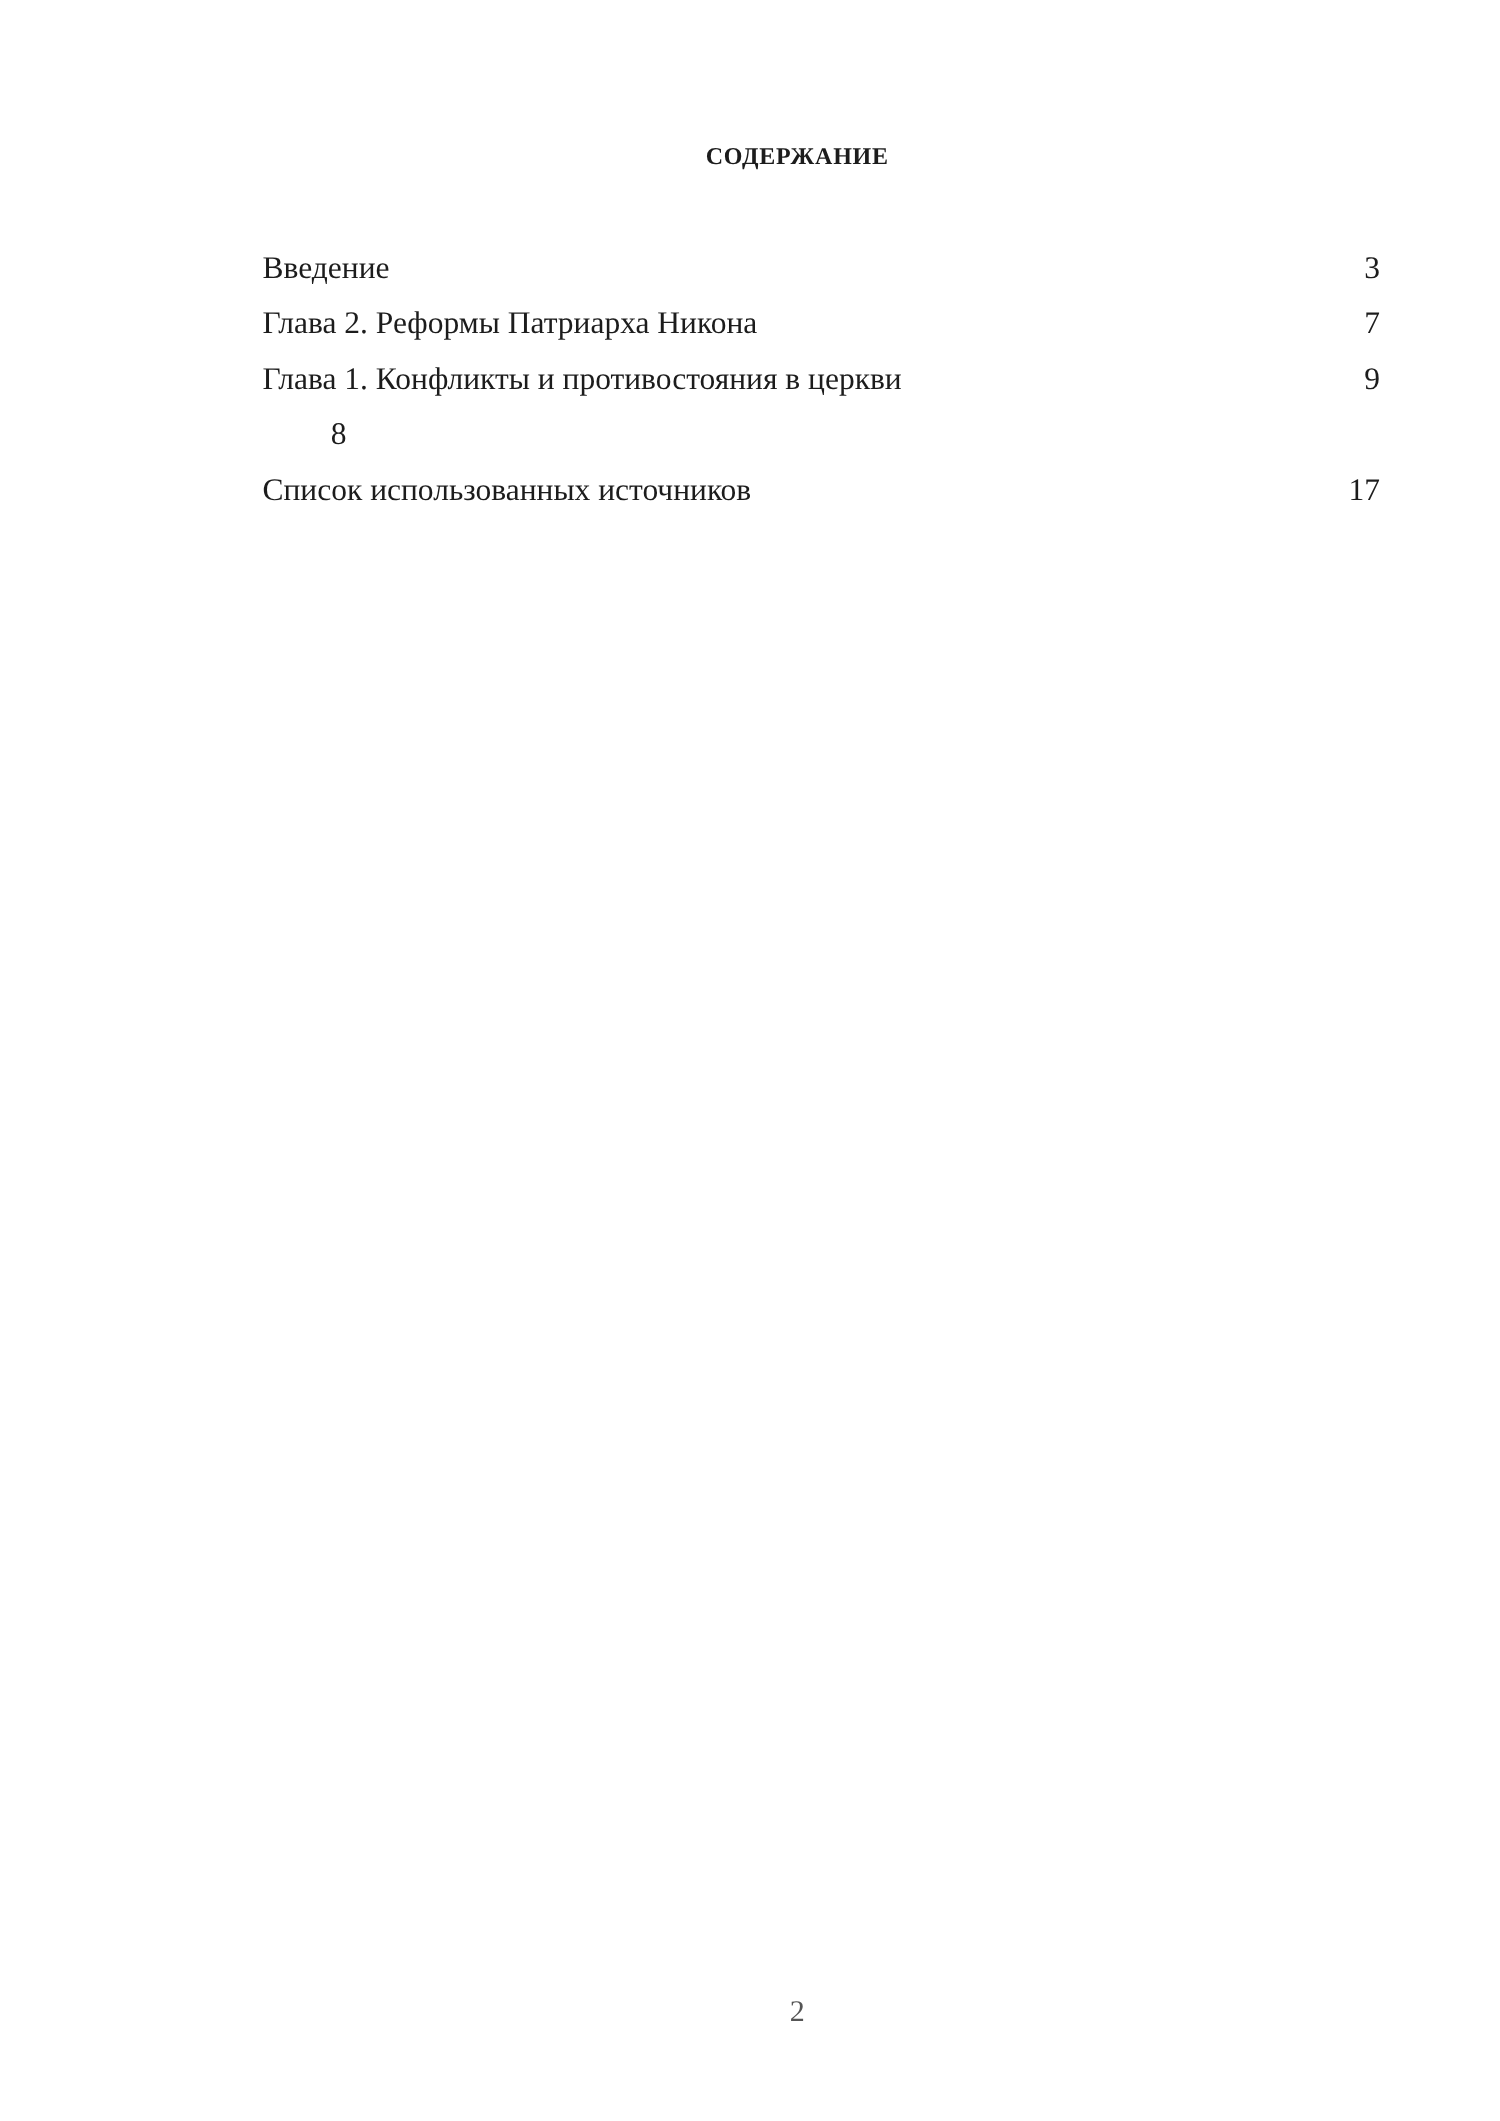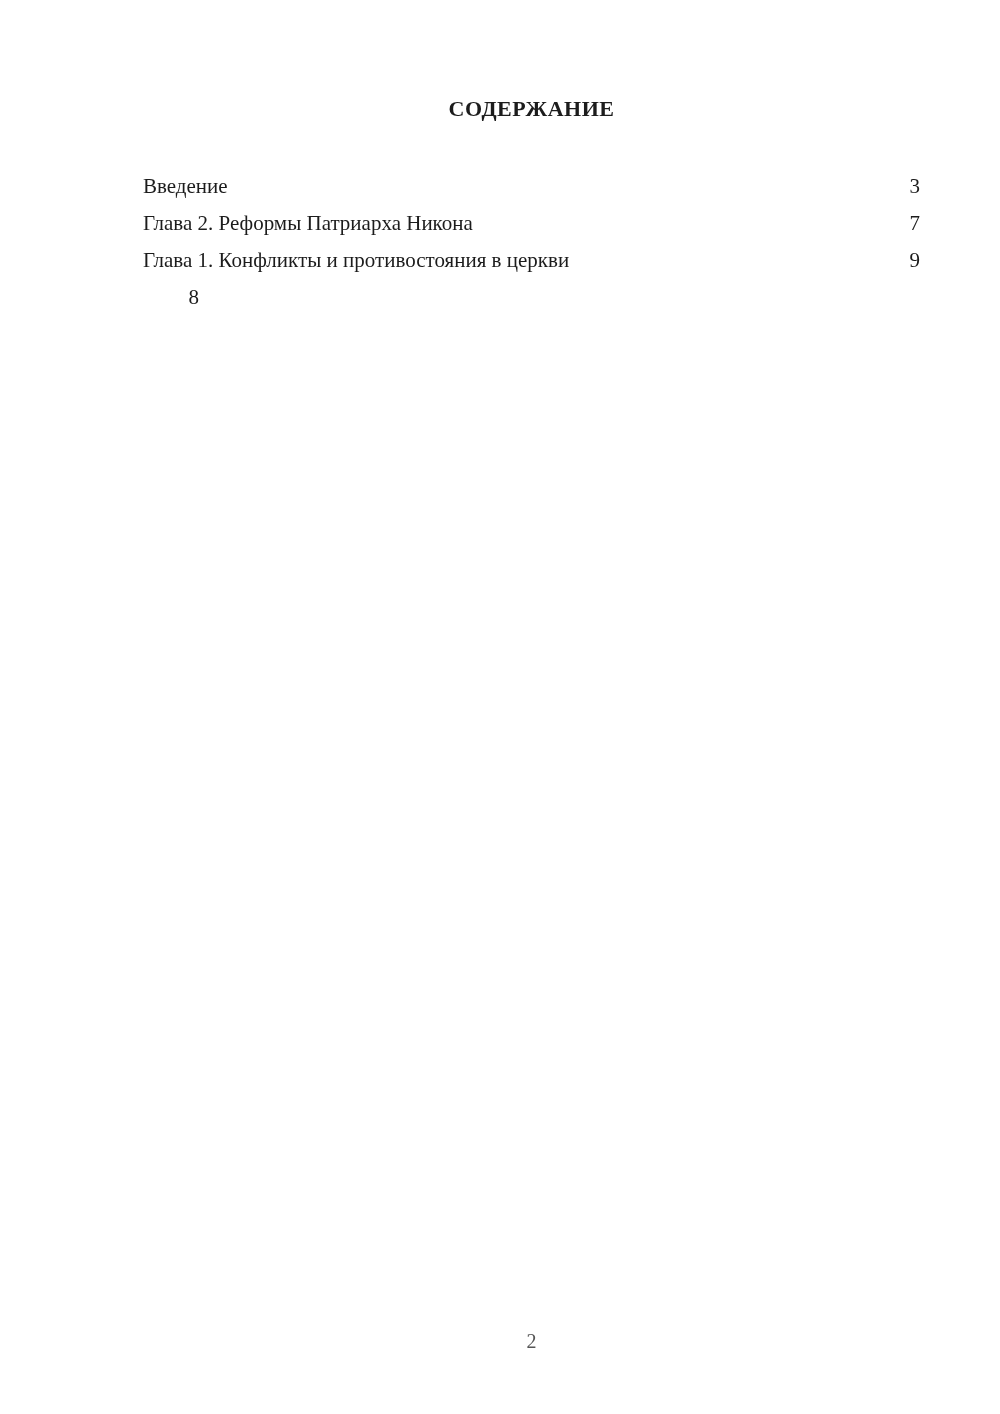--- a/index.html
+++ b/index.html
@@ -20,34 +20,35 @@
   }
   .content {
     position: absolute;
     left: 143px;
     right: 80px;
     top: 96px;
   }
   .doc-title {
     margin: 0 0 46px 0;
     text-align: center;
-    font-size: 22px;
+    font-size: 16px;
     font-weight: bold;
     letter-spacing: 0.5px;
     color: #1c1c1c;
   }
   .toc {
     display: block;
   }
   .toc-row {
     display: flex;
     align-items: baseline;
     justify-content: space-between;
     font-size: 21px;
     line-height: 37px;
+    margin-left: 32px;
   }
   .toc-label {
     white-space: nowrap;
     overflow: hidden;
   }
   .toc-page {
     margin-left: 20px;
     text-align: right;
     min-width: 36px;
   }
@@ -86,18 +87,22 @@
         <span class="toc-label">Глава 1. Конфликты и противостояния в церкви</span>
         <span class="toc-page">9</span>
       </div>
 
       <div class="toc-row">
         <span class="toc-page">8</span>
       </div>
 
 
 
+      <div class="toc-row">
+        <span class="toc-label">Список использованных источников</span>
+        <span class="toc-page">17</span>
+      </div>
 
     </div>
   </div>
 
   <div class="footer">2</div>
 </div>
 
 </body></html>

